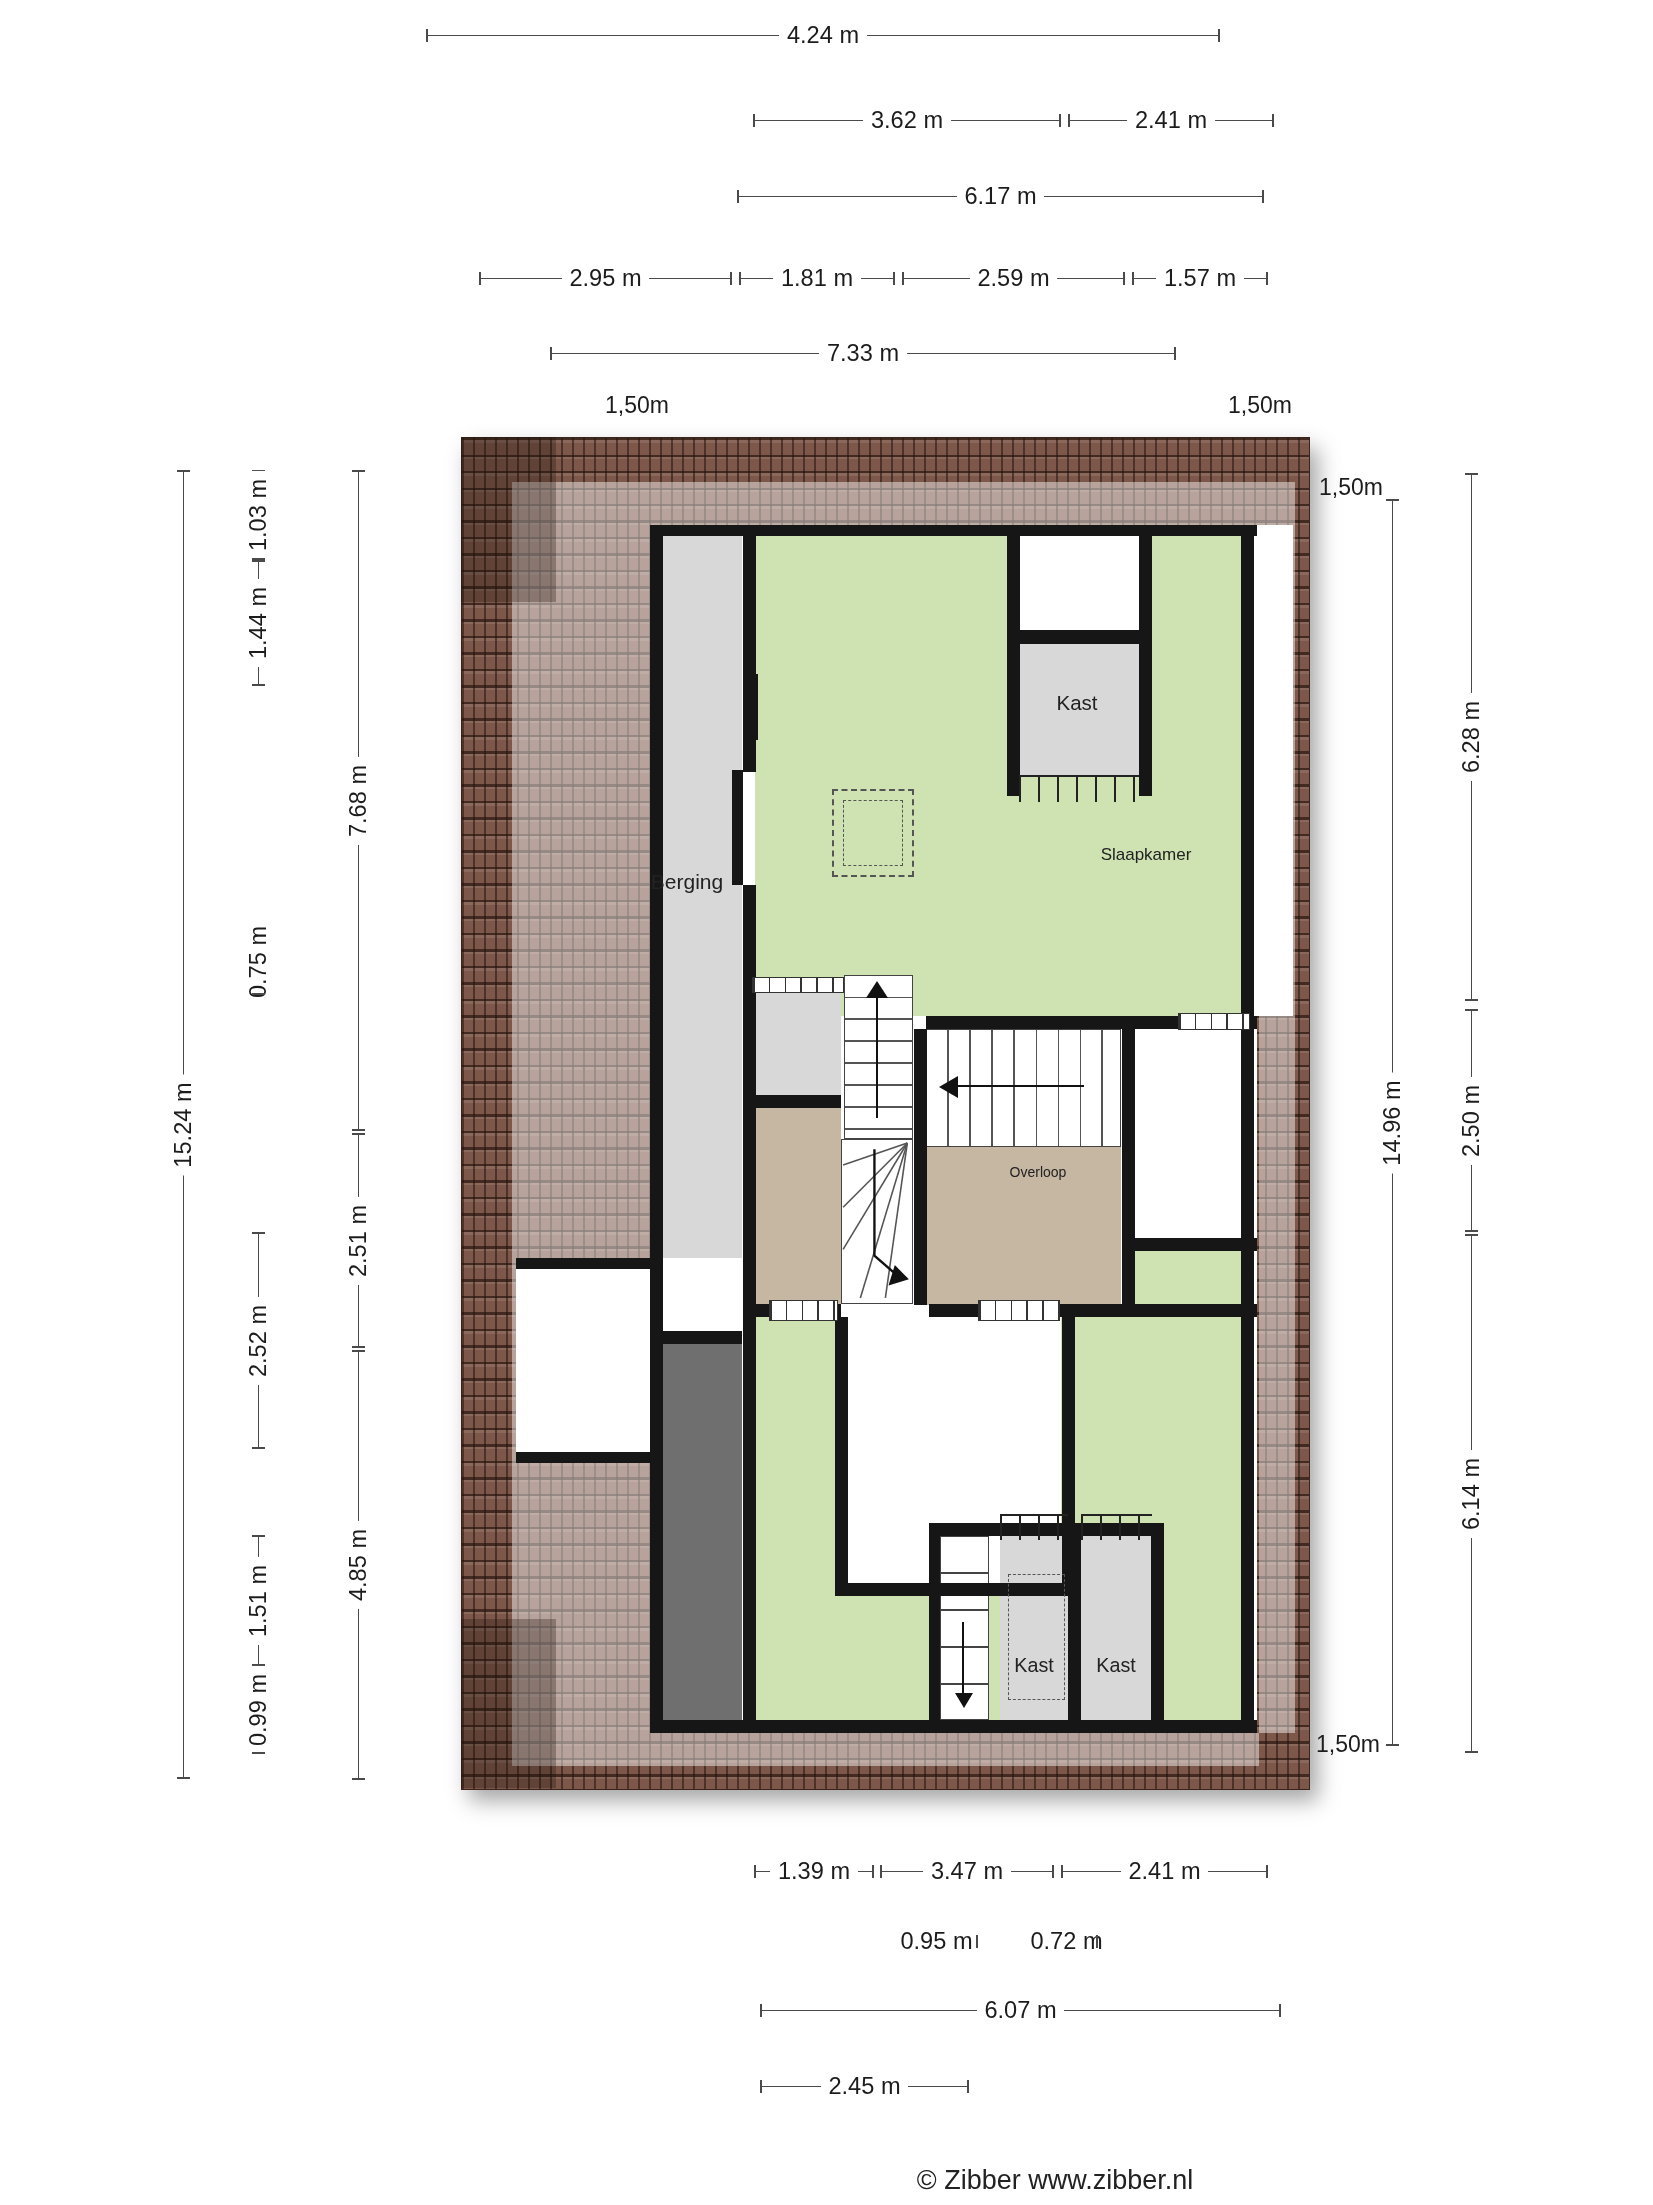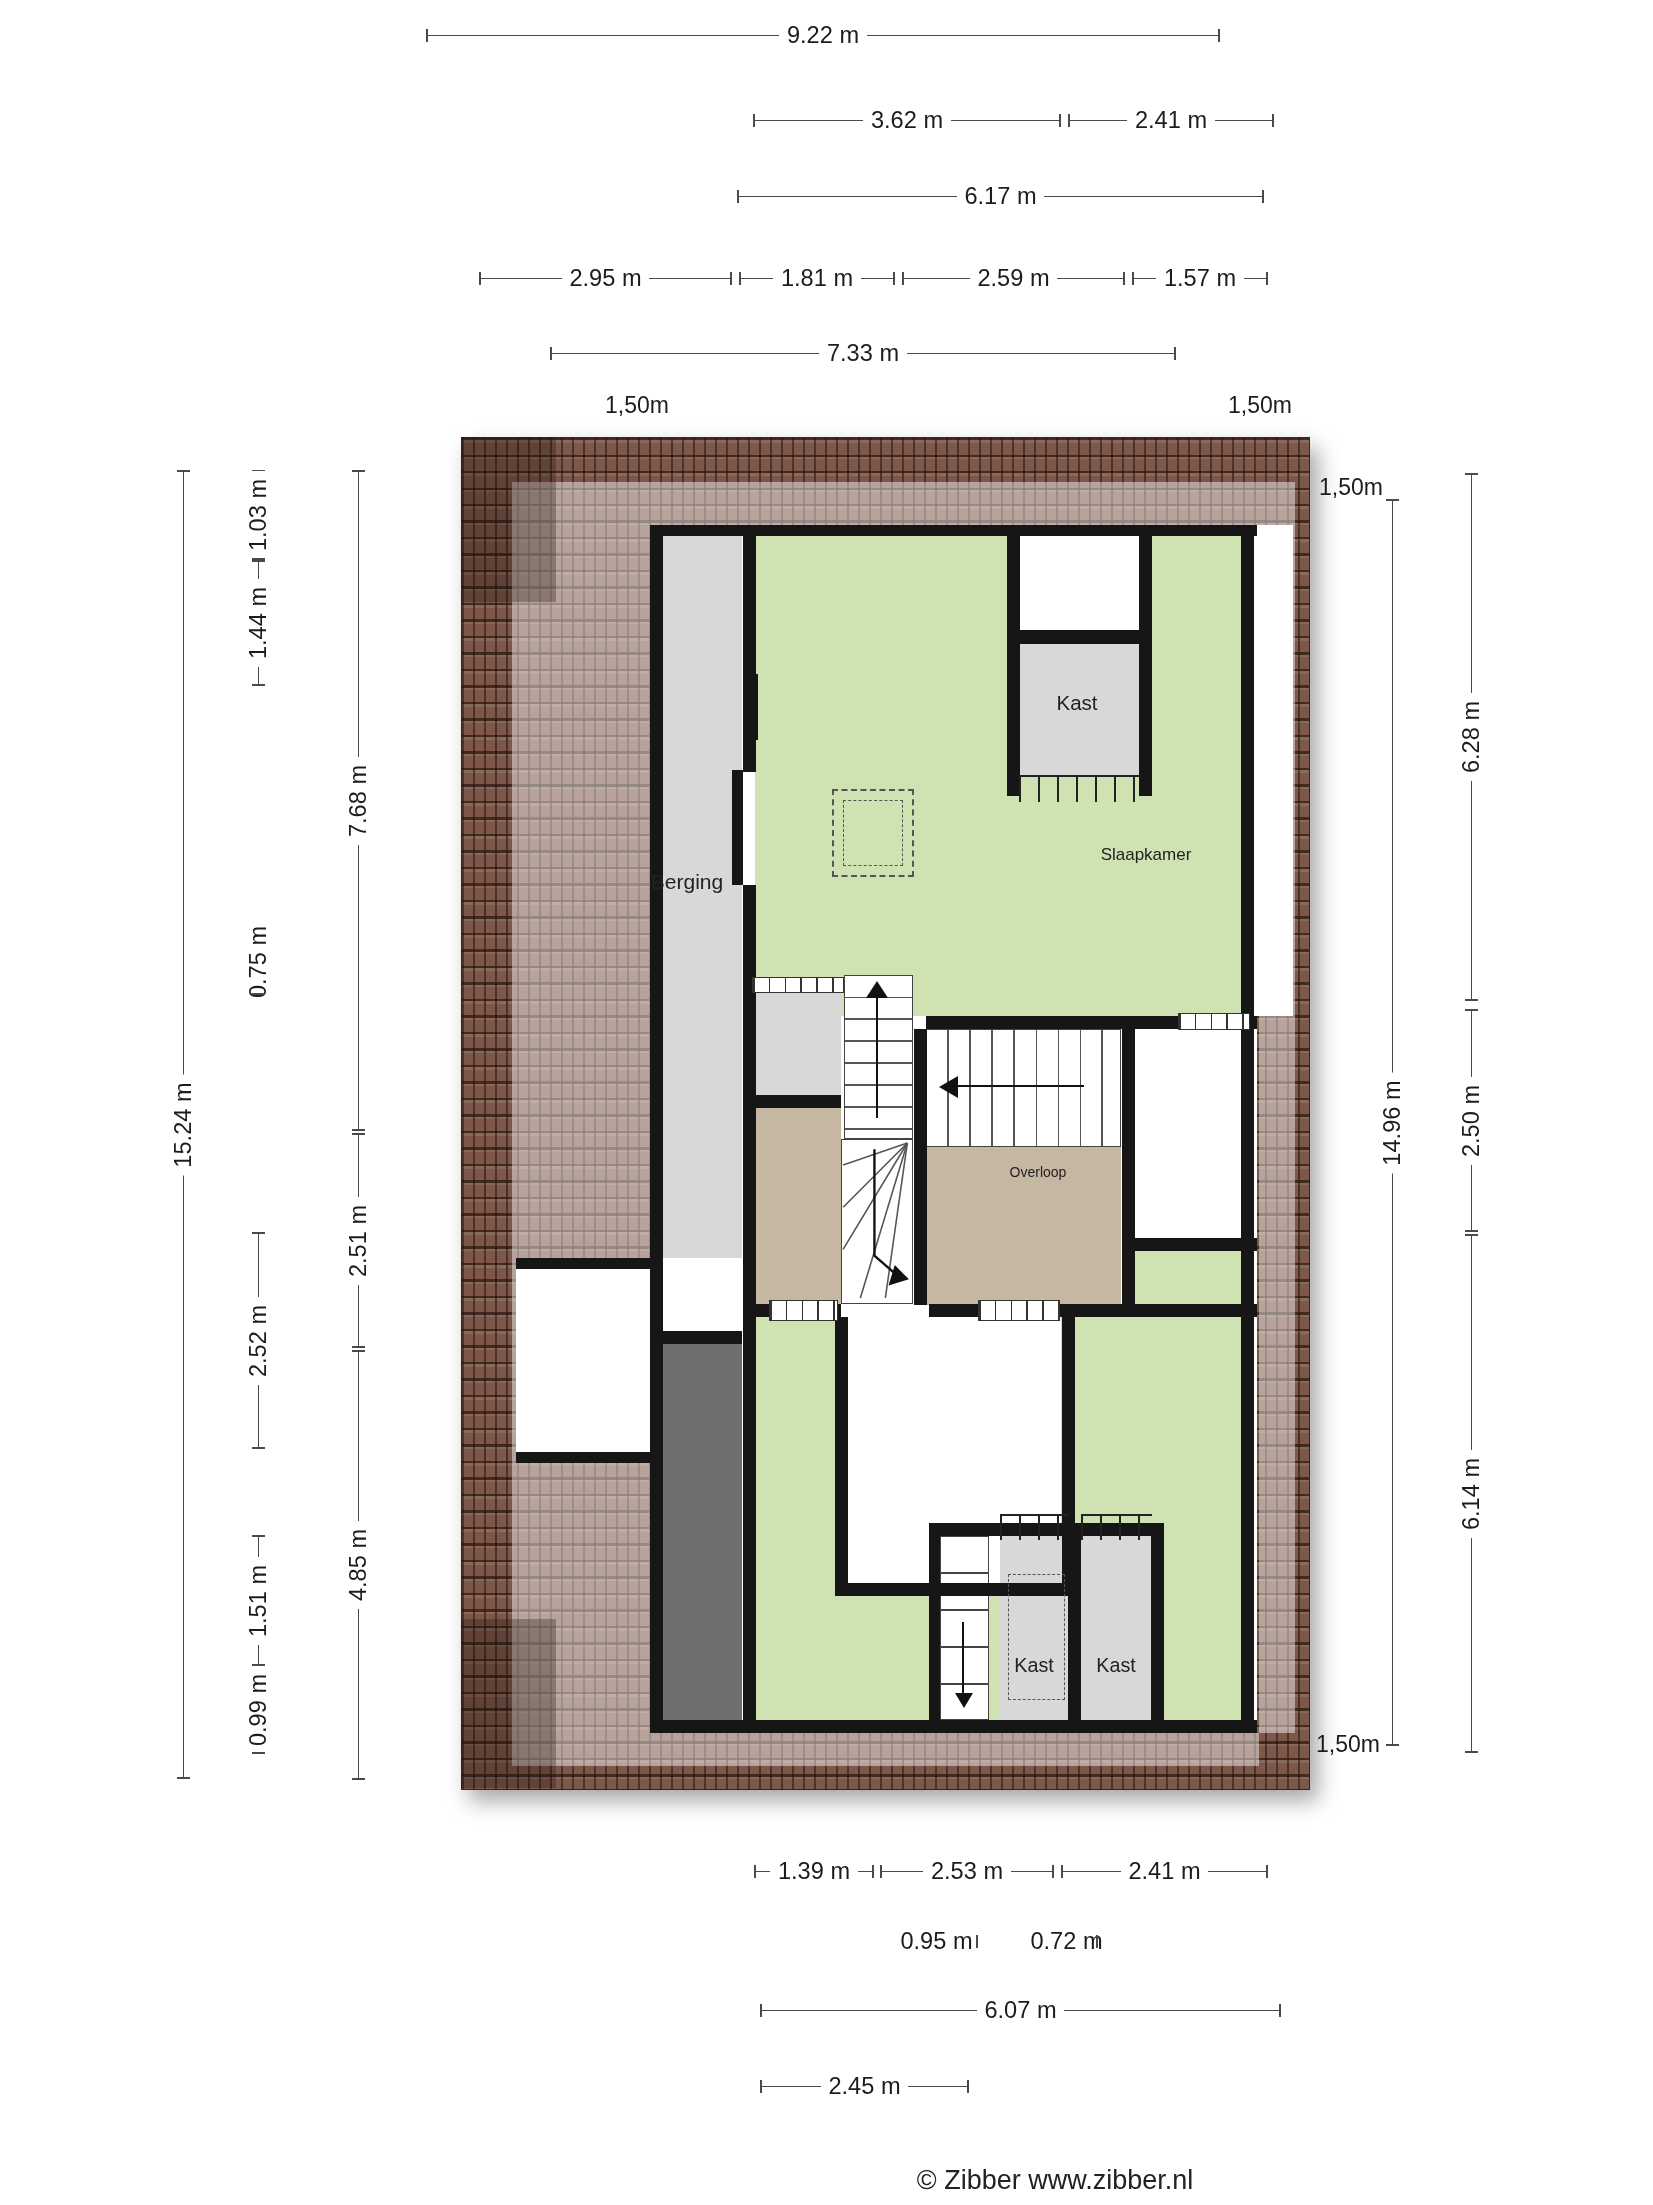--- a/index.html
+++ b/index.html
@@ -148,21 +148,21 @@
   <div class="rail" style="left:1000px;top:1514px;width:68px;height:23.6px;"></div>
   <div class="rail" style="left:1081px;top:1514px;width:71px;height:23.6px;"></div>
   <div class="rail" style="left:1019px;top:775px;width:120px;height:25px;"></div>
 
   <div class="dash" style="left:832px;top:789px;width:82px;height:88px;"></div>
   <div class="dash" style="left:843px;top:800px;width:60px;height:66px;border-width:1.6px;"></div>
   <div class="dash" style="left:1008px;top:1574px;width:57px;height:126px;border-width:1.6px;"></div>
 
   <div id="gen-layer" class="abs" style="left:0;top:0;width:100%;height:100%;">
       <div class="hdim" style="left: 427px; top: 35px; width: 792px;">
-        <div class="dimlabel">9.22 m</div>
+        <div class="dimlabel">4.24 m</div>
       </div>
       <div class="hdim" style="left: 754px; top: 120px; width: 306px;">
         <div class="dimlabel">3.62 m</div>
       </div>
       <div class="hdim" style="left: 1069px; top: 120px; width: 204px;">
         <div class="dimlabel">2.41 m</div>
       </div>
       <div class="hdim" style="left: 738px; top: 196px; width: 525px;">
         <div class="dimlabel">6.17 m</div>
       </div>
@@ -178,21 +178,21 @@
       <div class="hdim" style="left: 1133px; top: 278px; width: 134px;">
         <div class="dimlabel">1.57 m</div>
       </div>
       <div class="hdim" style="left: 551px; top: 353px; width: 624px;">
         <div class="dimlabel">7.33 m</div>
       </div>
       <div class="hdim" style="left: 755px; top: 1871px; width: 118px;">
         <div class="dimlabel">1.39 m</div>
       </div>
       <div class="hdim" style="left: 881px; top: 1871px; width: 172px;">
-        <div class="dimlabel">2.53 m</div>
+        <div class="dimlabel">3.47 m</div>
       </div>
       <div class="hdim" style="left: 1062px; top: 1871px; width: 205px;">
         <div class="dimlabel">2.41 m</div>
       </div>
       <div class="hdim" style="left: 896px; top: 1941px; width: 81px;">
         <div class="dimlabel">0.95 m</div>
       </div>
       <div class="hdim" style="left: 1036px; top: 1941px; width: 61px;">
         <div class="dimlabel">0.72 m</div>
       </div>

